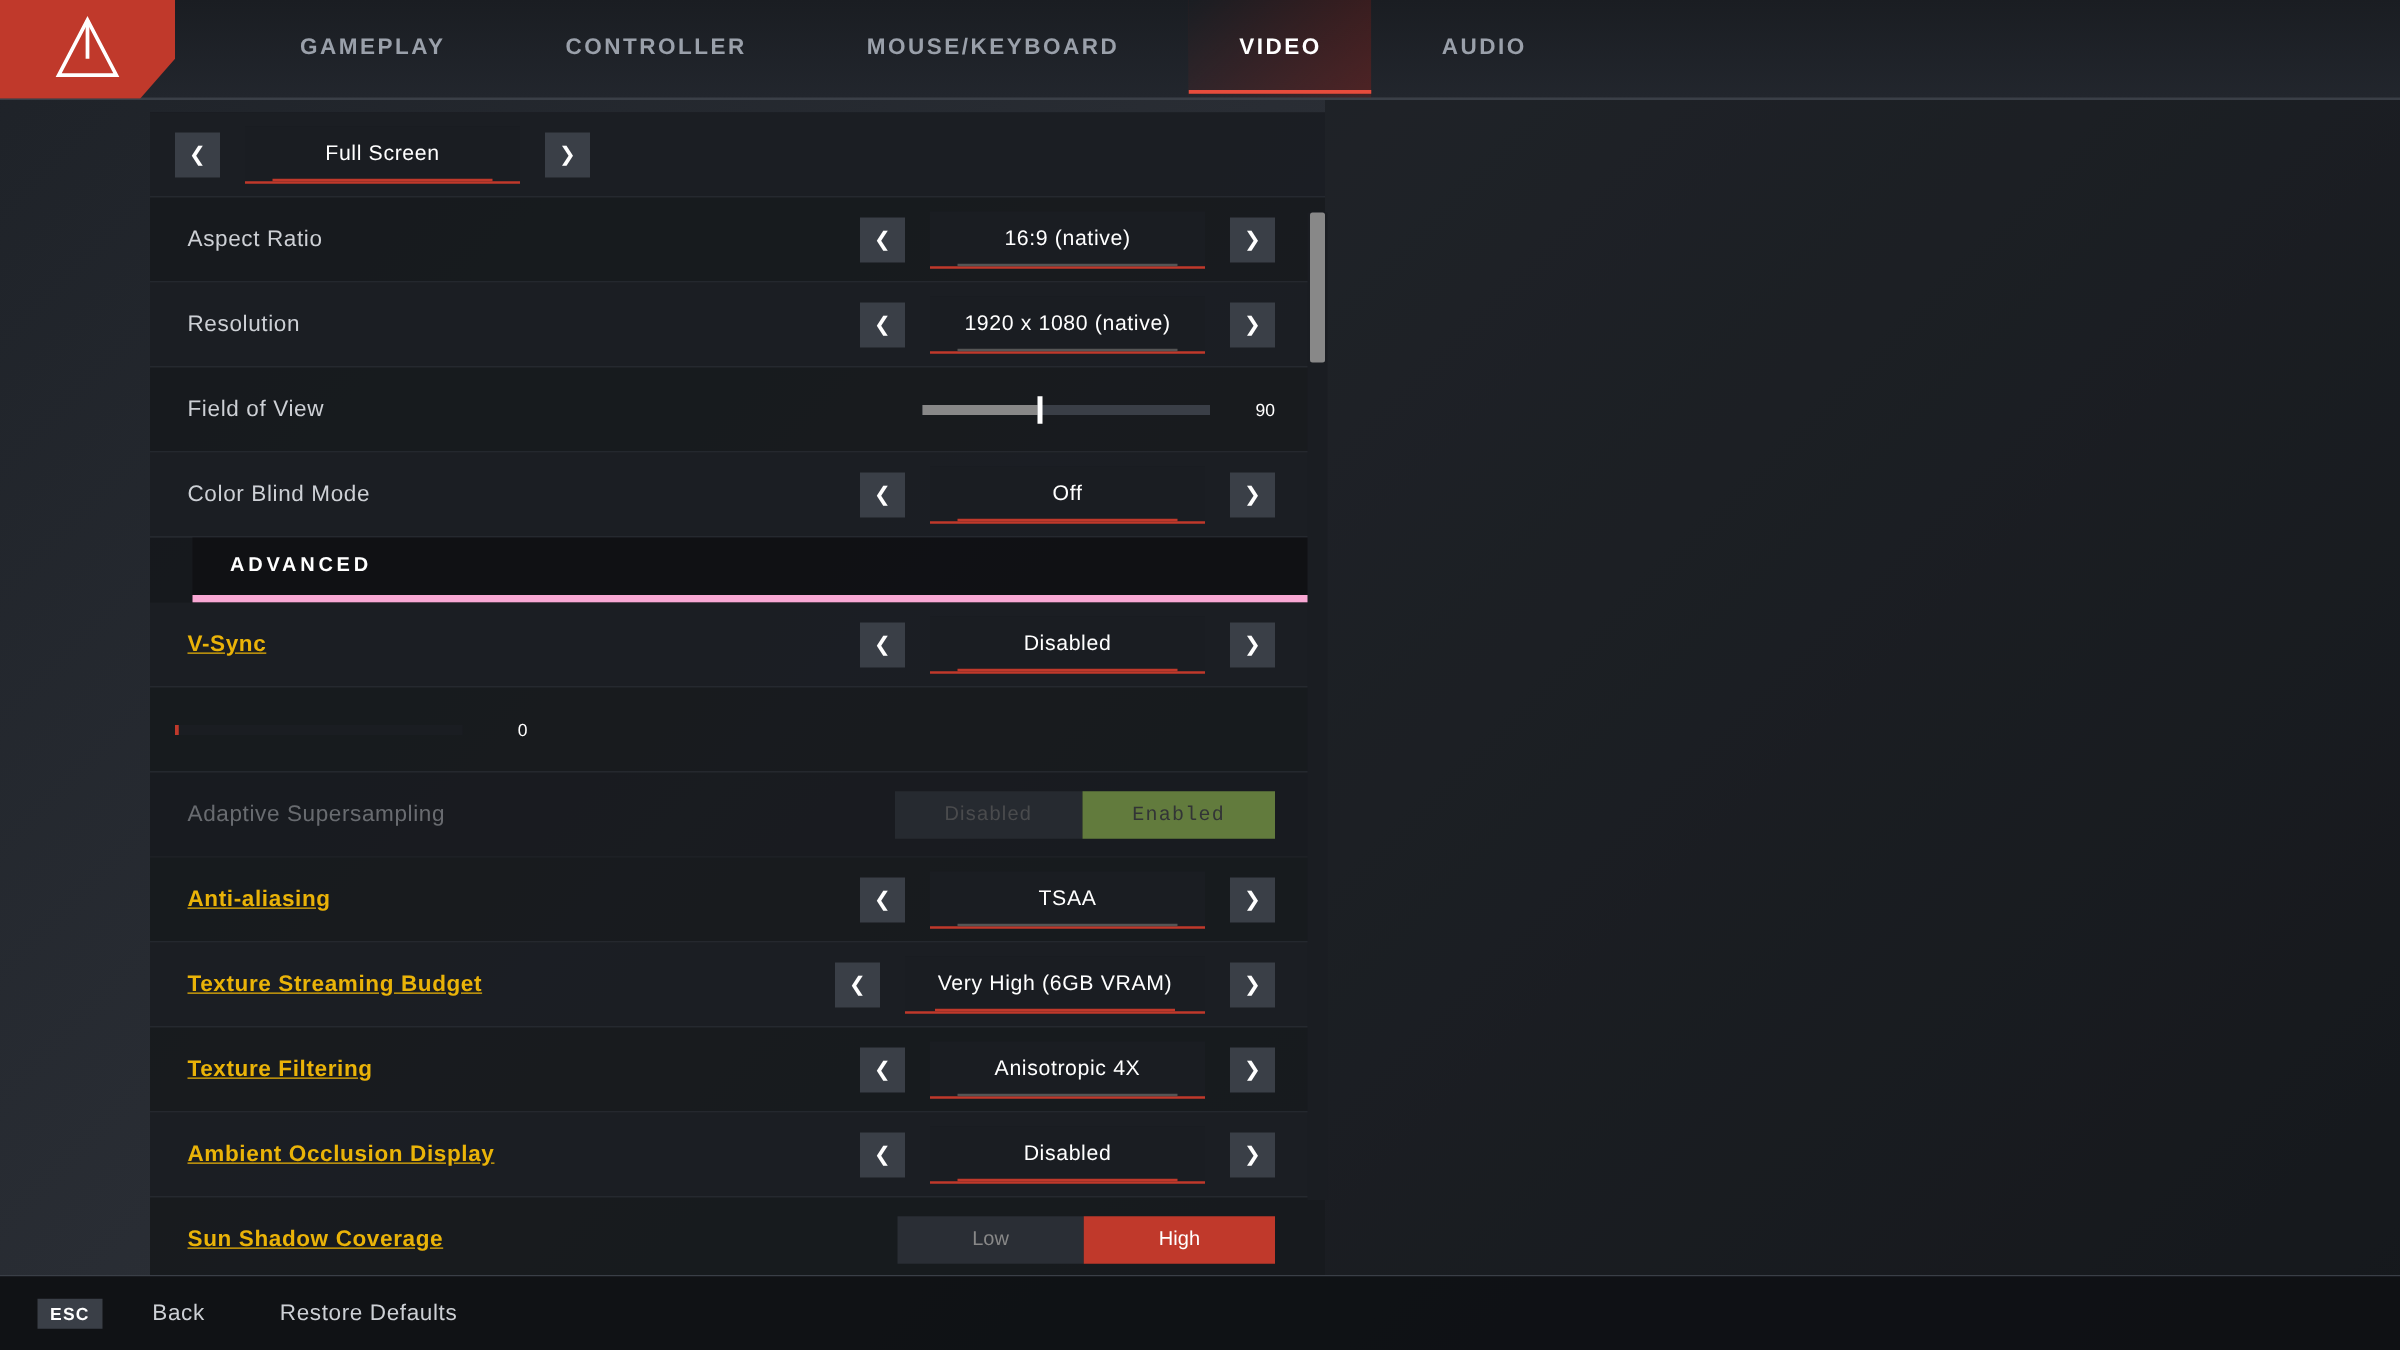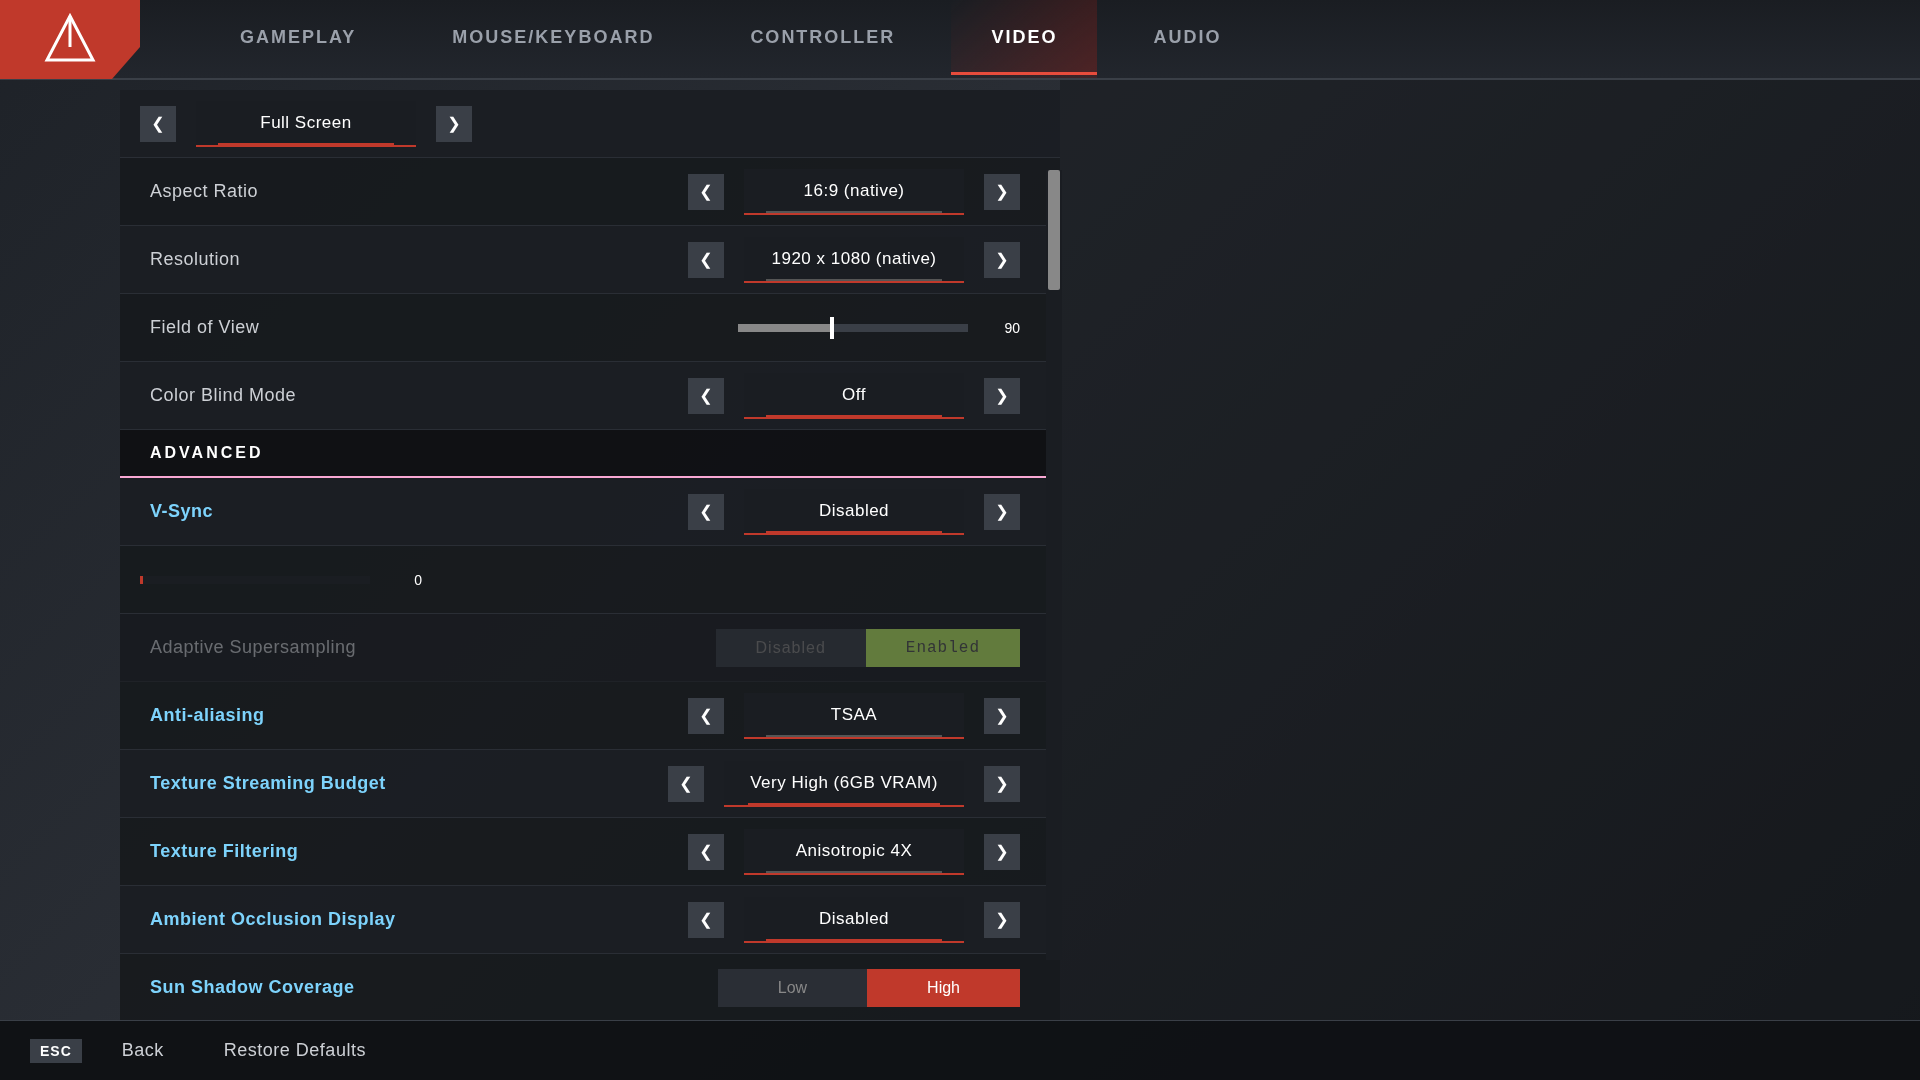--- a/index.html
+++ b/index.html
@@ -165,21 +165,22 @@
       flex: 1;
       color: #cdd0d5;
       font-size: 18px;
       font-weight: 400;
       letter-spacing: 0.5px;
       padding-left: 10px;
     }
 
     .setting-label.bold {
       font-weight: 700;
-      color: #7dd3fc;
+      color: #eab308;
+      text-decoration: underline;
     }
 
     .setting-control {
       display: flex;
       align-items: center;
       gap: 20px;
       margin-right: 20px;
     }
 
     
@@ -249,21 +250,22 @@
       color: #ffffff;
       font-size: 14px;
       min-width: 40px;
       text-align: right;
     }
 
     
     .section-header {
       padding: 14px 30px;
       background: rgba(15, 17, 20, 0.9);
-      border-bottom: 2px solid #f9a8d4;
+      border-bottom: 6px solid #f9a8d4;
+      margin-left: 34px;
     }
 
     .section-title {
       color: #ffffff;
       font-size: 16px;
       font-weight: 700;
       letter-spacing: 3px;
       text-transform: uppercase;
     }
 
@@ -386,24 +388,24 @@
       <polygon points="27,4 50,48 4,48" fill="none" stroke="#ffffff" stroke-width="3"></polygon>
       <line x1="27" y1="4" x2="27" y2="35" stroke="#ffffff" stroke-width="3"></line>
     </svg>
   </div>
 
   <nav class="nav-tabs">
     <div class="nav-tab">
       <span>GAMEPLAY</span>
     </div>
     <div class="nav-tab">
+      <span>CONTROLLER</span>
+    </div>
+    <div class="nav-tab">
       <span>MOUSE/KEYBOARD</span>
-    </div>
-    <div class="nav-tab">
-      <span>CONTROLLER</span>
     </div>
     <div class="nav-tab active" style="position:relative;">
       <div class="nav-tab-active-bg"></div>
       <span style="position:relative;z-index:1;color:#fff;">VIDEO</span>
     </div>
     <div class="nav-tab">
       <span>AUDIO</span>
     </div>
   </nav>
 </div>

